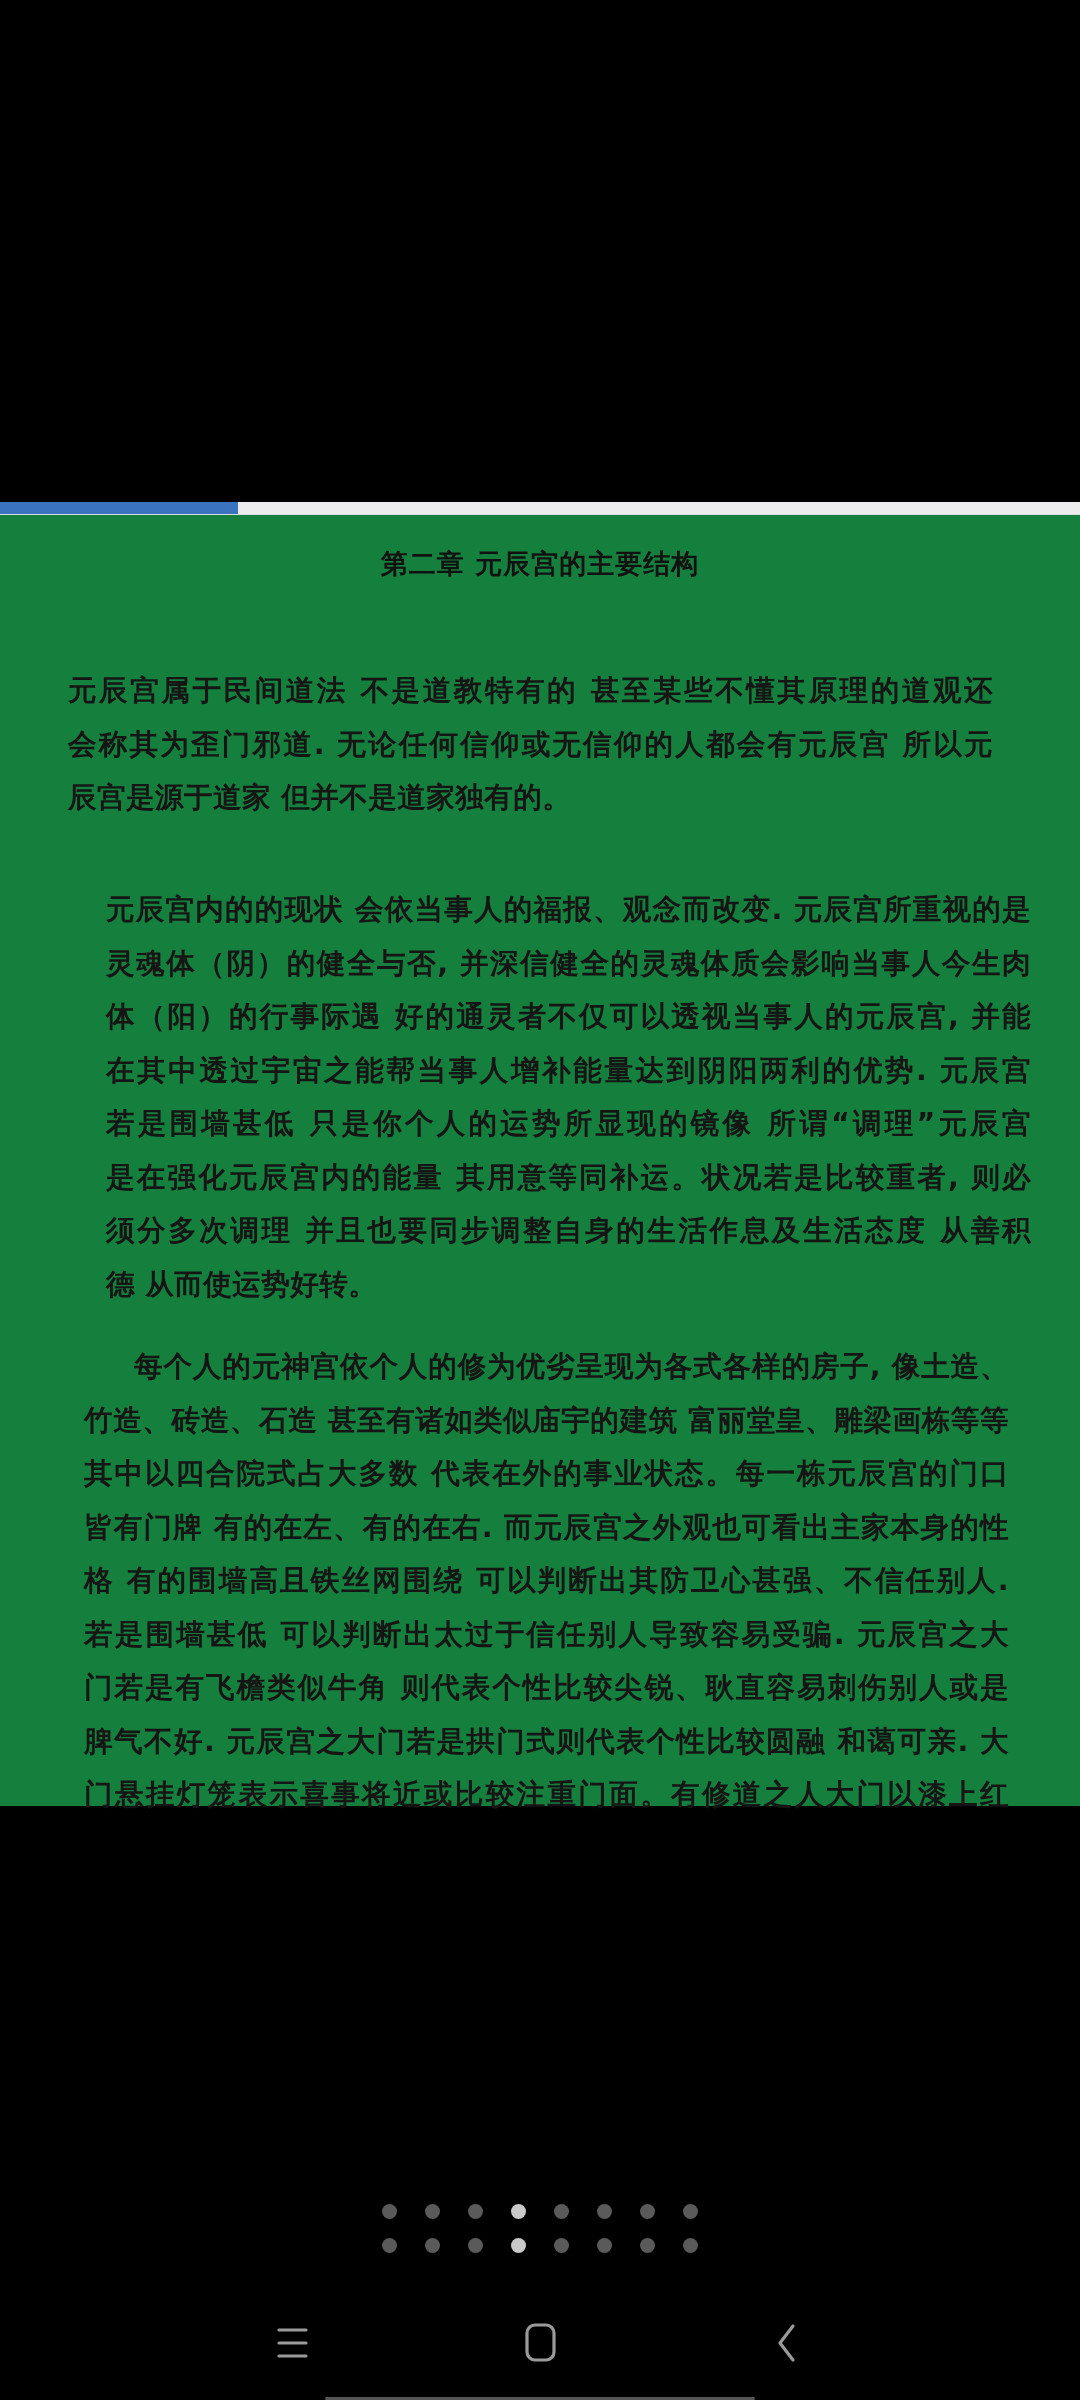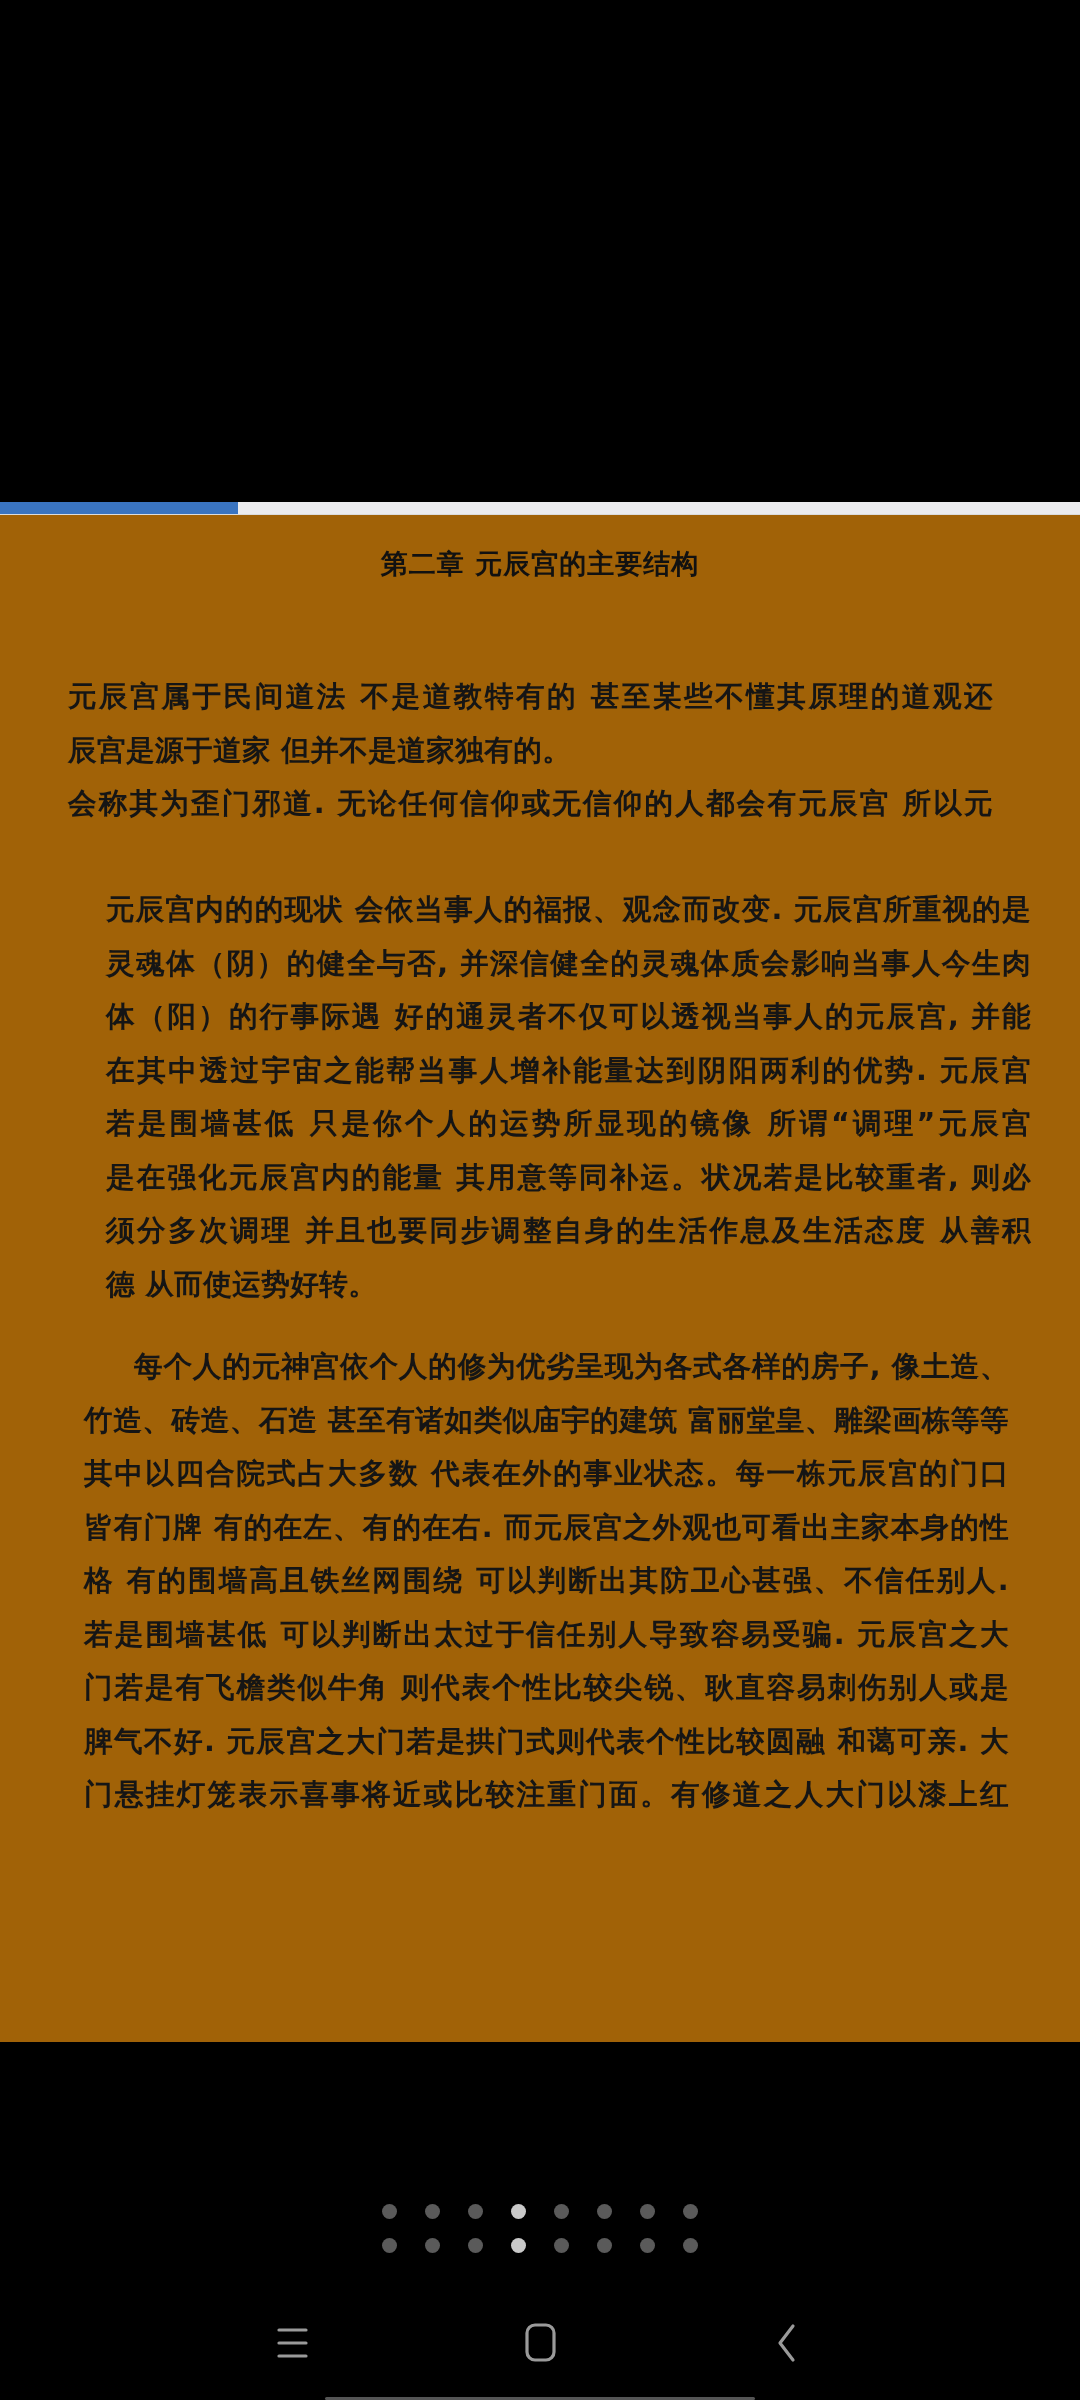--- a/index.html
+++ b/index.html
@@ -1,42 +1,42 @@
 <!DOCTYPE html>
 <html><head>
 <meta charset="utf-8">
 <style>
   html, body { margin: 0; padding: 0; }
   body {
     width: 1080px; height: 2400px; background: #000; position: relative; overflow: hidden;
     font-family: "DejaVu Sans", "Liberation Sans", sans-serif;
   }
   .viewer {
-    position: absolute; left: 0; top: 502px; width: 1080px; height: 1540px;
-    background: #a16207;
+    position: absolute; left: 0; top: 502px; width: 1080px; height: 1304px;
+    background: #15803d;
   }
   .progress-track {
     position: absolute; left: 0; top: 0; width: 1080px; height: 12px;
     background: #ececee; border-bottom: 1px solid #dcdcdc;
   }
   .progress-fill {
     position: absolute; left: 0; top: 0; width: 240px; height: 12px; background: #3a74c0;
   }
   .page-title {
     position: absolute; top: 44px; left: 0; width: 1080px; text-align: center;
     font-size: 27px; font-weight: bold; color: #111; letter-spacing: 1px;
   }
   .para {
     position: absolute; left: 68px; width: 925px; color: #151515;
     font-size: 28.6px; font-weight: bold; line-height: 53.5px;
     text-align: justify; text-align-last: left; letter-spacing: 0.4px;
   }
   .para .line { display: block; white-space: nowrap; text-align-last: justify; }
   .para .line.last { text-align-last: left; }
-  .p1 { top: 168px; }
+  .p1 { top: 162px; }
   .p2 { top: 381px; margin-left: 38px; }
   .p3 { top: 838px; margin-left: 16px; }
   .p3 .line.indent { padding-left: 50px; }
   .dots {
     position: absolute; left: 0; width: 1080px; display: flex; justify-content: center;
     gap: 28px;
   }
   .dots .dot { width: 15px; height: 15px; border-radius: 50%; background: #5a5a5a; }
   .dots .dot.active { background: #c9c9c9; }
   .dots.row1 { top: 2204px; }
@@ -58,22 +58,22 @@
 
 <div class="viewer">
   <div class="progress-track">
     <div class="progress-fill" id="progress-fill" style="width: 237.6px; background: rgb(58, 116, 192);"></div>
   </div>
 
   <div class="page-title">第二章  元辰宫的主要结构</div>
 
   <div class="para p1">
     <span class="line">元辰宫属于民间道法 不是道教特有的 甚至某些不懂其原理的道观还</span>
+    <span class="line">会称其为歪门邪道. 无论任何信仰或无信仰的人都会有元辰宫 所以元</span>
     <span class="line last">辰宫是源于道家 但并不是道家独有的。</span>
-    <span class="line">会称其为歪门邪道. 无论任何信仰或无信仰的人都会有元辰宫 所以元</span>
   </div>
 
   <div class="para p2">
     <span class="line">元辰宫内的的现状 会依当事人的福报、观念而改变. 元辰宫所重视的是</span>
     <span class="line">灵魂体（阴）的健全与否, 并深信健全的灵魂体质会影响当事人今生肉</span>
     <span class="line">体（阳）的行事际遇 好的通灵者不仅可以透视当事人的元辰宫, 并能</span>
     <span class="line">在其中透过宇宙之能帮当事人增补能量达到阴阳两利的优势. 元辰宫</span>
     <span class="line">若是围墙甚低 只是你个人的运势所显现的镜像 所谓“调理”元辰宫</span>
     <span class="line">是在强化元辰宫内的能量 其用意等同补运。状况若是比较重者, 则必</span>
     <span class="line">须分多次调理 并且也要同步调整自身的生活作息及生活态度 从善积</span>

